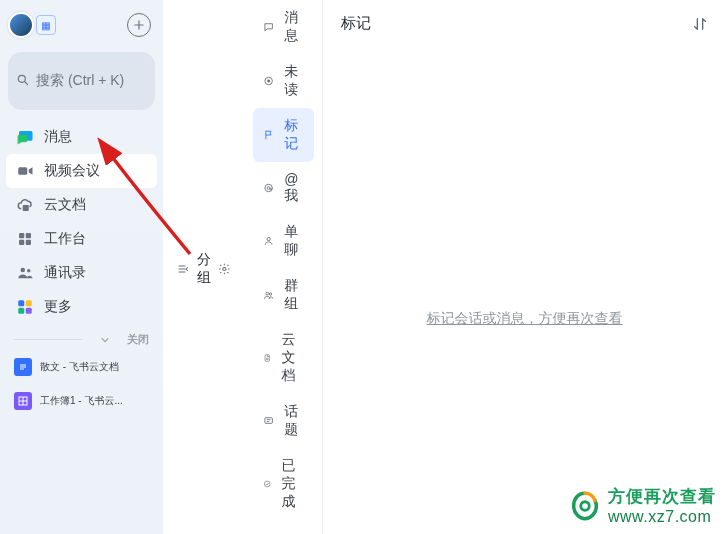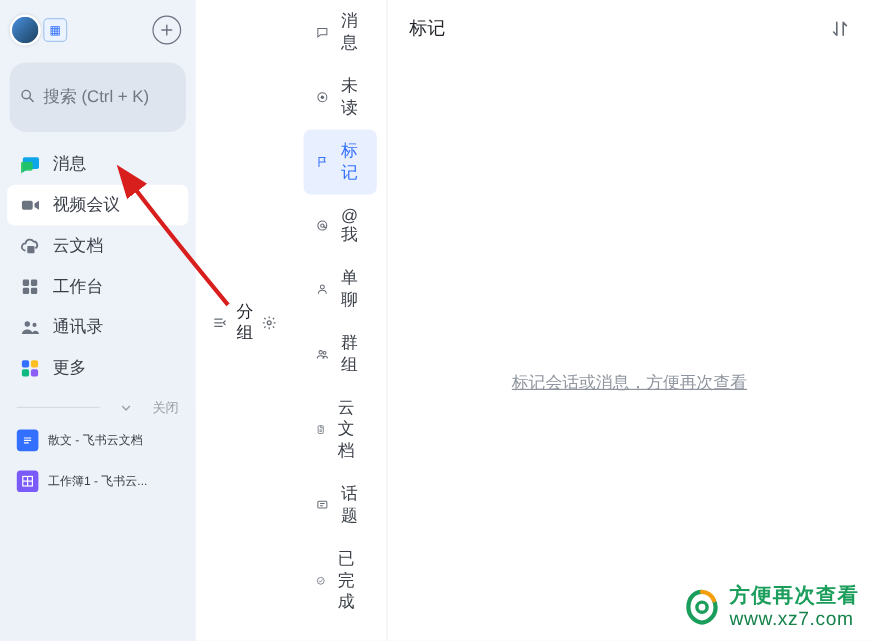--- a/index.html
+++ b/index.html
@@ -12,21 +12,21 @@
 .avatar-wrap { display: flex; align-items: center; gap: -4px; }
 .avatar { width: 26px; height: 26px; border-radius: 50%; background: linear-gradient(135deg,#4a90e2 0%,#2d5f8f 60%,#1a4060 100%); border: 2px solid #fff; box-shadow: 0 0 3px rgba(0,0,0,.15); }
 .avatar2 { width: 20px; height: 20px; border-radius: 4px; background: #eaf3ff; border: 1px solid #a7c5ee; margin-left: 2px; display:flex; align-items:center; justify-content:center; font-size:10px; color:#3370ff; }
 .plus-btn { width: 24px; height: 24px; border-radius: 50%; border: 1.5px solid #6b7280; display: flex; align-items: center; justify-content: center; color: #6b7280; cursor: pointer; }
 .search { margin: 4px 2px 10px; background: #dfe5ef; border-radius: 14px; padding: 20px 8px; display: flex; align-items: center; gap: 6px; color: #6f7782; cursor: pointer; }
 .nav { display: flex; flex-direction: column; gap: 0; }
 .nav-item { display: flex; align-items: center; gap: 10px; padding: 8px 10px; border-radius: 6px; cursor: pointer; color: #3a3f47; }
 .nav-item.active { background: #fff; }
 .nav-item .icon { width: 18px; height: 18px; display: inline-flex; align-items: center; justify-content: center; color: #646a73; }
 .nav-item.msg .icon svg { color: #1296db; }
-.divider-label { color: #9aa0a7; font-size: 11px; text-align: right; padding: 8px 8px 4px; display:flex; align-items:center; gap:18px; justify-content:center; }
+.divider-label { color: #9aa0a7; font-size: 11px; text-align: right; padding: 8px 8px 4px; display:flex; align-items:center; gap:18px; justify-content:center;font-weight:bold; }
 .divider-label::before { content:""; flex:1; height:1px; background:#d7dce4; }
 .docs { display:flex; flex-direction:column; gap:2px; }
 .doc-item { display:flex; align-items:center; gap:8px; padding:7px 8px; border-radius:6px; cursor:pointer; color:#3a3f47; font-size:10px; white-space:nowrap; overflow:hidden; text-overflow:ellipsis; }
 .doc-badge { width:18px; height:18px; border-radius:3px; display:inline-flex; align-items:center; justify-content:center; font-size:10px; color:#fff; flex-shrink:0; }
 .doc-blue { background:#3370ff; }
 .doc-purple { background:#7a5af8; }
 
 
 .midcol { width: 160px; background: #fff; border-right: 1px solid #ebedf0; display:flex; flex-direction:row; }
 .midhead { display:flex; align-items:center; justify-content:space-between; padding:14px 14px 10px; }

